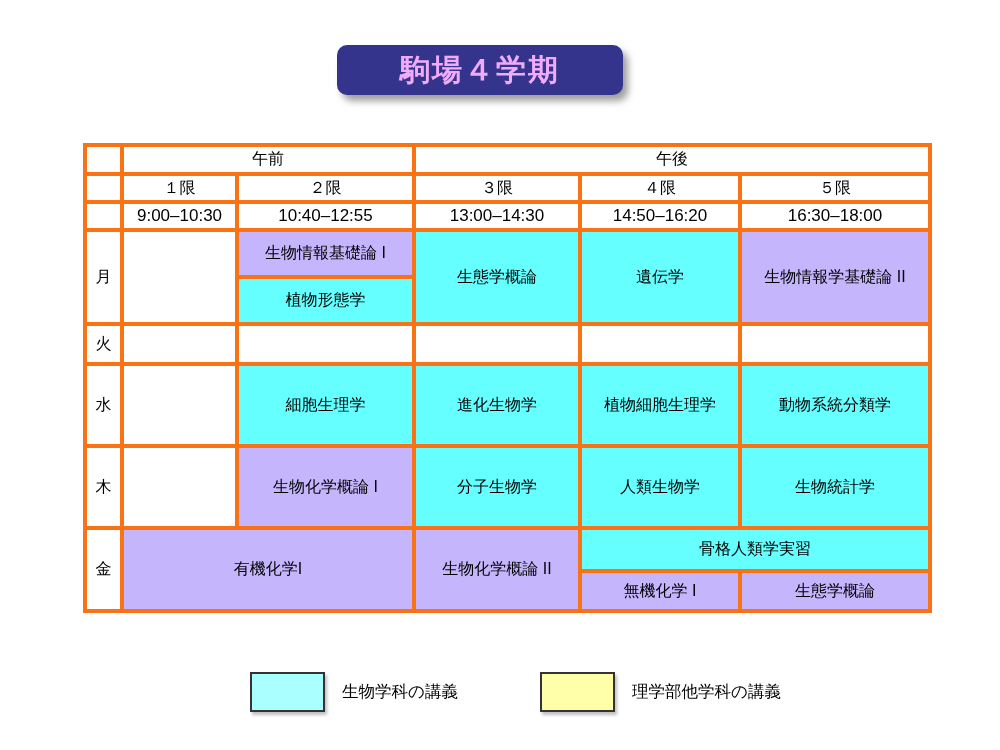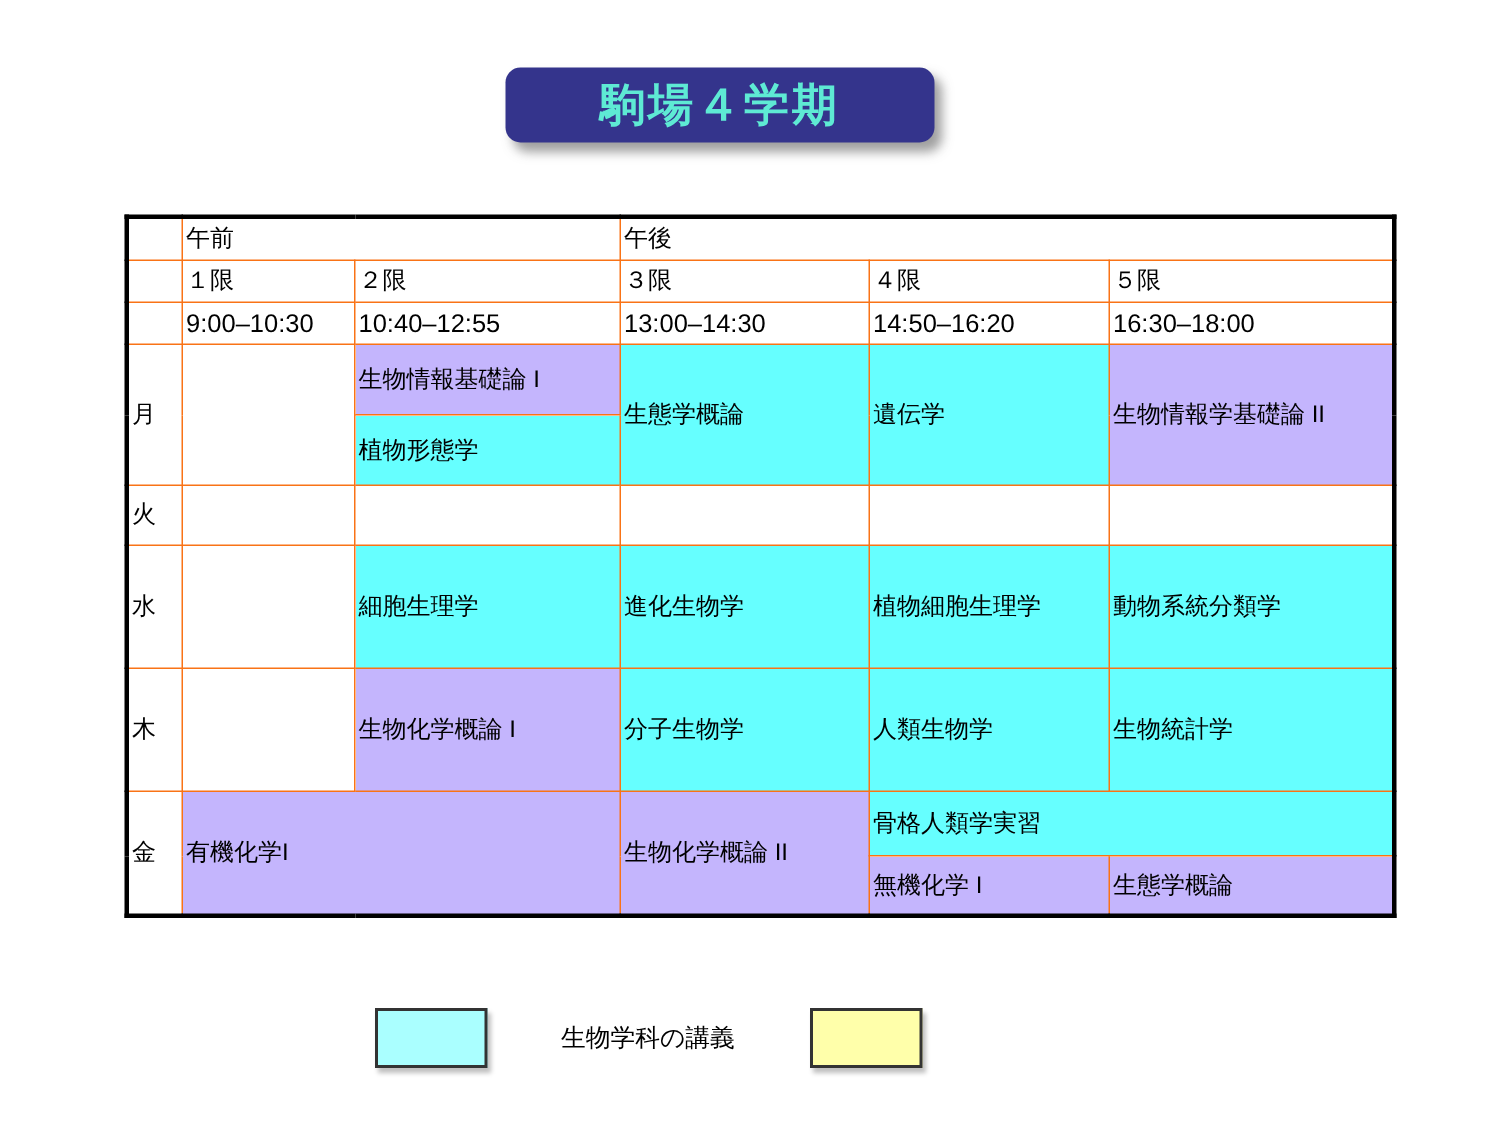--- a/index.html
+++ b/index.html
@@ -23,56 +23,55 @@
     width: 286px;
     height: 50px;
     background: #34348c;
     border-radius: 10px;
     box-shadow: 5px 6px 7px rgba(80,80,80,0.55);
     display: flex;
     align-items: center;
     justify-content: center;
   }
   #title-banner .title-text {
-    color: #5eead4;
+    color: #f0abfc;
     font-size: 30px;
     font-weight: bold;
     letter-spacing: 2px;
     white-space: nowrap;
   }
 
   
   #timetable {
     position: absolute;
     left: 83px;
     top: 143px;
     border-collapse: collapse;
     table-layout: fixed;
     border: 3px solid #000;
   }
   #timetable td {
-    border: 1px solid #f97316;
-    text-align: left;
+    border: 4px solid #f97316;
+    text-align: center;
     vertical-align: middle;
     font-size: 16px;
     white-space: nowrap;
     overflow: hidden;
     padding: 0 2px;
   }
   #timetable tr.r-times td { font-size: 17px; }
   #timetable td.cyan   { background: #66ffff; margin-top: 35px; }
   #timetable td.yellow { background: #c4b5fd; }
   #timetable td.day    { font-size: 16px; }
 
   
   .legend-item {
     position: absolute;
     display: flex;
     align-items: center;
-    gap: 32px;
   }
   #legend-biology { left: 250px; top: 672px; }
   #legend-other   { left: 540px; top: 672px; }
   .legend-swatch {
     width: 75px;
     height: 40px;
     border: 2px solid #333;
     box-shadow: 2px 3px 3px rgba(0,0,0,0.25);
     margin-right: 17px;
   }
@@ -178,15 +177,16 @@
     </tr>
   </tbody>
     </table>
 
   <div class="legend-item" id="legend-biology">
     <div class="legend-swatch"></div>
     <span class="legend-label">生物学科の講義</span>
   </div>
   <div class="legend-item" id="legend-other">
     <div class="legend-swatch"></div>
+    <span class="legend-label">理学部他学科の講義</span>
   </div>
 
 </div>
 
 </body></html>

